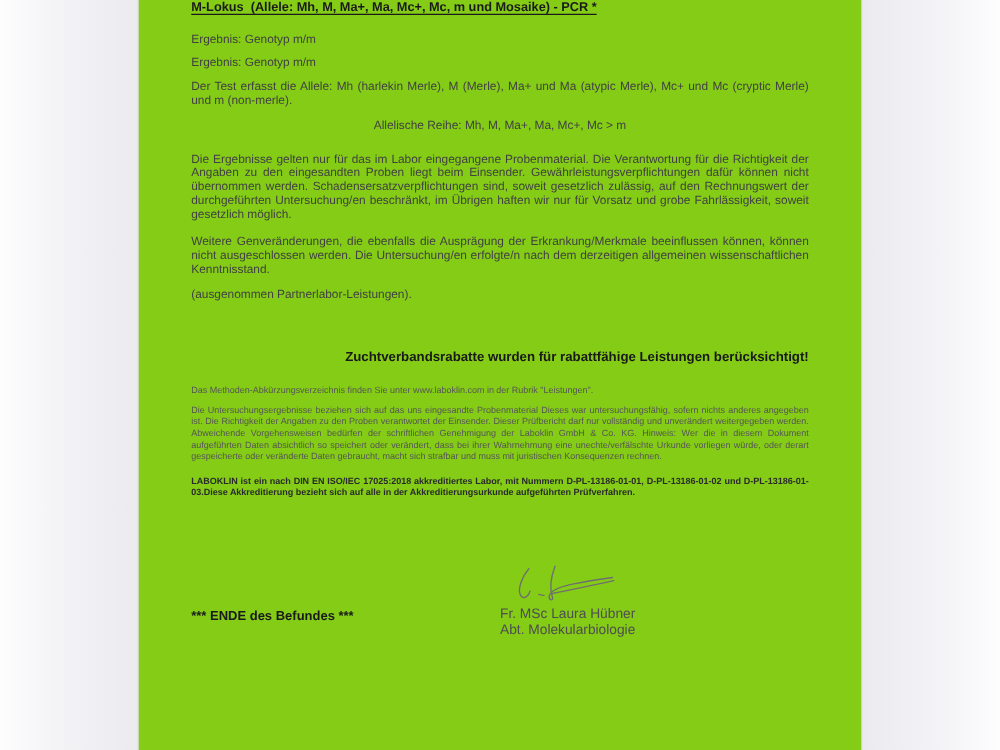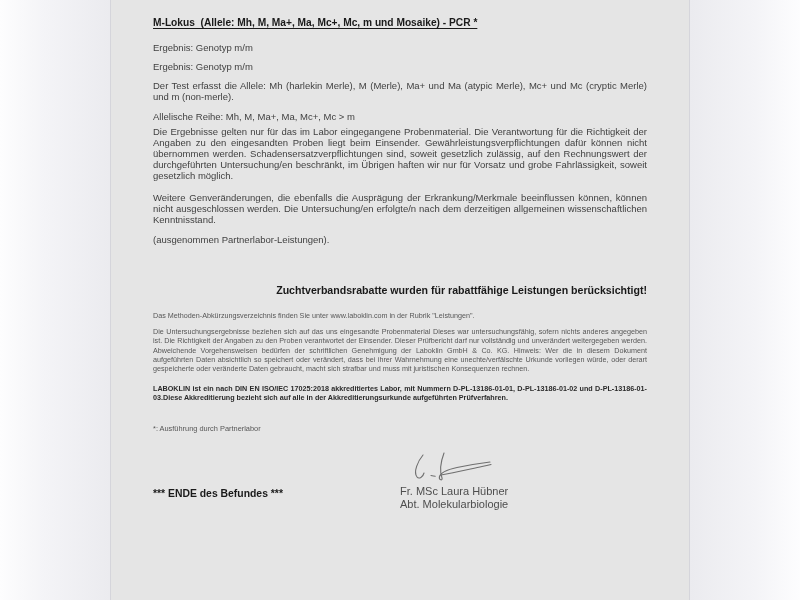--- a/index.html
+++ b/index.html
@@ -12,22 +12,22 @@
   .stage { position: relative; width: 800px; height: 600px; }
 
   
   .gutter { position: absolute; top: 0; height: 600px; width: 110px; }
   .gutter.left  { left: 0;  background: linear-gradient(to right, #fdfdfe 0%, #f4f4f7 40%, #ebebef 100%); border-right: 1px solid #d5d5db; }
   .gutter.right { right: 0; background: linear-gradient(to left,  #fdfdfe 0%, #f4f4f7 40%, #ebebef 100%); border-left: 1px solid #d5d5db; }
 
   
   .page {
     position: absolute; left: 111px; top: 0; width: 578px; height: 600px;
-    background: #e5e5e5; box-sizing: border-box;
-    padding: 16px 42px 0 42px;
+    background: #84cc16; box-sizing: border-box;
+    padding: 0 42px 0 42px;
     color: #414141; font-size: 9.5px; line-height: 11px;
   }
 
   .heading {
     font-size: 10.2px; font-weight: bold; color: #1a1a1a;
     text-decoration: underline; text-underline-offset: 2px;
     white-space: pre-wrap; line-height: 13px; margin-bottom: 13px;
   }
   .line { margin-bottom: 8px; }
   .para { text-align: justify; margin-bottom: 11px; }
@@ -66,39 +66,38 @@
   <div class="page">
 
     <div class="heading">M-Lokus  (Allele: Mh, M, Ma+, Ma, Mc+, Mc, m und Mosaike) - PCR *</div>
 
     <div class="line">Ergebnis: Genotyp m/m</div>
     <div class="line">Ergebnis: Genotyp m/m</div>
 
 
     <div class="para tight">Der Test erfasst die Allele: Mh (harlekin Merle), M (Merle), Ma+ und Ma (atypic Merle), Mc+ und Mc (cryptic Merle) und m (non-merle).</div>
 
-    <div class="line" style="margin-bottom:4px;">Allelische Reihe: Mh, M, Ma+, Ma, Mc+, Mc &gt; m</div>
+    <div class="line" style="margin-bottom:16px;text-align:center;">Allelische Reihe: Mh, M, Ma+, Ma, Mc+, Mc &gt; m</div>
 
     <div class="para">Die Ergebnisse gelten nur für das im Labor eingegangene Probenmaterial. Die Verantwortung für die Richtigkeit der Angaben zu den eingesandten Proben liegt beim Einsender. Gewährleistungsverpflichtungen dafür können nicht übernommen werden. Schadensersatzverpflichtungen sind, soweit gesetzlich zulässig, auf den Rechnungswert der durchgeführten Untersuchung/en beschränkt, im Übrigen haften wir nur für Vorsatz und grobe Fahrlässigkeit, soweit gesetzlich möglich.</div>
 
     <div class="para tight">Weitere Genveränderungen, die ebenfalls die Ausprägung der Erkrankung/Merkmale beeinflussen können, können nicht ausgeschlossen werden. Die Untersuchung/en erfolgte/n nach dem derzeitigen allgemeinen wissenschaftlichen Kenntnisstand.</div>
 
     <div class="accr-block">
       <div class="accr-line">(ausgenommen Partnerlabor-Leistungen).</div>
     </div>
 
     <div class="discount">Zuchtverbandsrabatte wurden für rabattfähige Leistungen berücksichtigt!</div>
 
     <div class="small note">Das Methoden-Abkürzungsverzeichnis finden Sie unter www.laboklin.com in der Rubrik "Leistungen".</div>
 
     <div class="small just">Die Untersuchungsergebnisse beziehen sich auf das uns eingesandte Probenmaterial Dieses war untersuchungsfähig, sofern nichts anderes angegeben ist. Die Richtigkeit der Angaben zu den Proben verantwortet der Einsender. Dieser Prüfbericht darf nur vollständig und unverändert weitergegeben werden. Abweichende Vorgehensweisen bedürfen der schriftlichen Genehmigung der Laboklin GmbH &amp; Co. KG. Hinweis: Wer die in diesem Dokument aufgeführten Daten absichtlich so speichert oder verändert, dass bei ihrer Wahrnehmung eine unechte/verfälschte Urkunde vorliegen würde, oder derart gespeicherte oder veränderte Daten gebraucht, macht sich strafbar und muss mit juristischen Konsequenzen rechnen.</div>
 
     <div class="small bold">LABOKLIN ist ein nach DIN EN ISO/IEC 17025:2018 akkreditiertes Labor, mit Nummern D-PL-13186-01-01, D-PL-13186-01-02 und D-PL-13186-01-03.Diese Akkreditierung bezieht sich auf alle in der Akkreditierungsurkunde aufgeführten Prüfverfahren.</div>
 
-    <div class="partner">*: Ausführung durch Partnerlabor</div>
 
     <div class="sig-block">
       <svg class="sig-svg" width="96" height="36" viewBox="0 0 96 36">
         <g fill="none" stroke="#6f6f6f" stroke-width="1.1" stroke-linecap="round">
           <path d="M13 6 C 8 12, 3 23, 7 28 C 9 30.5, 13 28, 14 24"></path>
           <path d="M21 26.5 c 1.6 0.4, 3 0.7, 4.2 0.8"></path>
           <path d="M34 4 C 31 12, 29.5 22, 32 29 C 33 31.8, 28.5 31.5, 29.5 27.5 C 30.5 23.5, 38 20.5, 47 18.5 C 60 15.8, 72 14, 80 13"></path>
           <path d="M31 26 C 44 23.5, 60 20, 72 17.5 C 76 16.7, 79 16, 81 15.5"></path>
         </g>
       </svg>

